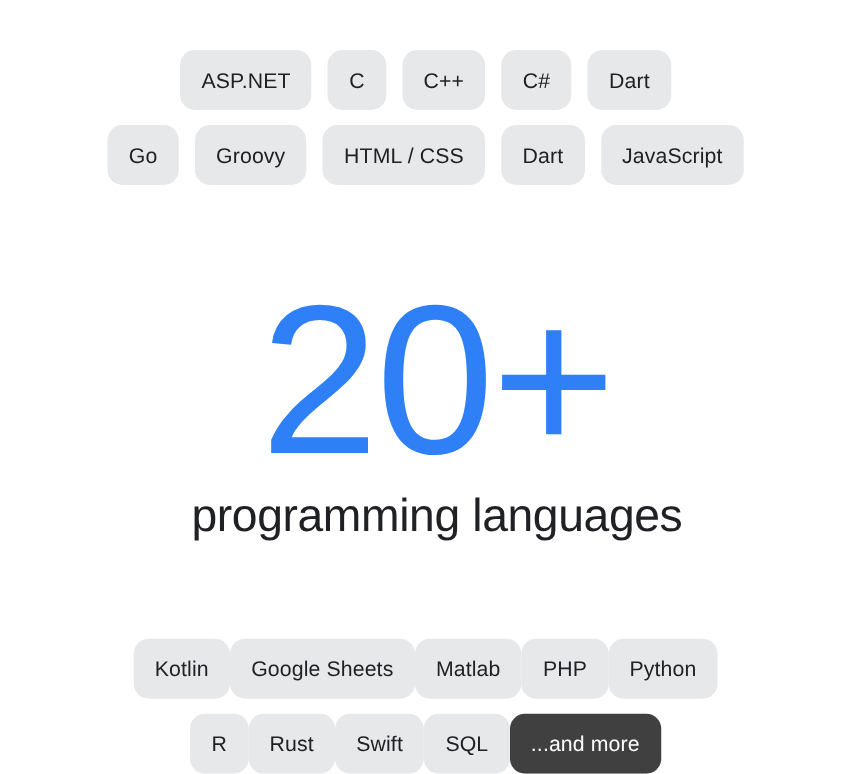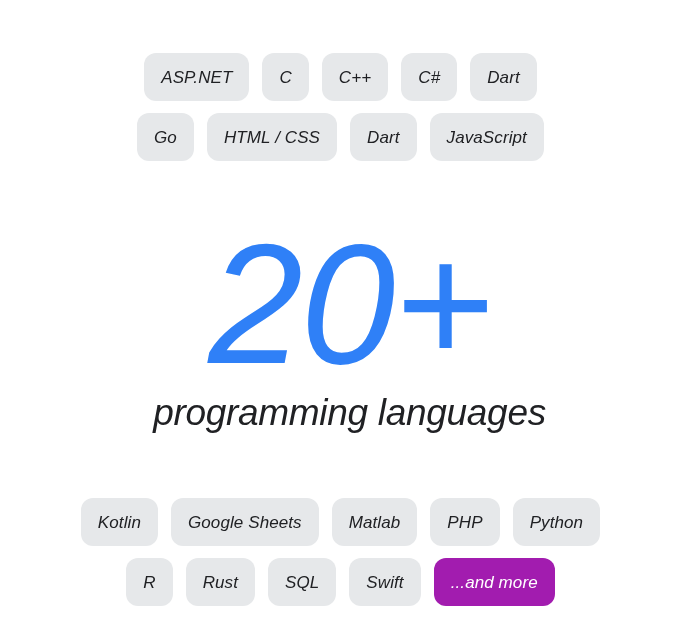--- a/index.html
+++ b/index.html
@@ -15,22 +15,21 @@
   }
 
   .hero {
     position: relative;
     width: 681px;
     height: 619px;
     display: flex;
     flex-direction: column;
     align-items: center;
     box-sizing: border-box;
-    padding: 13px;
-    font-style: italic;
+    padding: 0;
   }
 
   
   .chip-row {
     display: flex;
     flex-direction: row;
     justify-content: center;
     align-items: center;
     flex-wrap: nowrap;
     width: 681px;
@@ -48,21 +47,21 @@
     display: inline-flex;
     align-items: center;
     justify-content: center;
     height: 48px;
     padding: 0 17px;
     white-space: nowrap;
     user-select: none;
   }
 
   .chip.accent {
-    background: #a21caf;
+    background: #404040;
     color: #ffffff;
     text-align: right;
   }
 
   
   .top-block {
     margin-top: 40px;
     display: flex;
     flex-direction: column;
     align-items: center;
@@ -71,21 +70,21 @@
   .top-block .chip-row { gap: 13px; }
 
   
   .bottom-block {
     margin-top: 0;
     display: flex;
     flex-direction: column;
     align-items: center;
     gap: 12px;
   }
-  .bottom-block .chip-row { gap: 13px; }
+  .bottom-block .chip-row { }
 
   
   .center {
     flex: 1 1 auto;
     display: flex;
     flex-direction: column;
     align-items: center;
     justify-content: center;
     width: 100%;
     margin-left: 18px;
@@ -120,20 +119,21 @@
   <div class="top-block">
     <div class="chip-row">
         <div class="chip">ASP.NET</div>
         <div class="chip">C</div>
         <div class="chip">C++</div>
         <div class="chip">C#</div>
         <div class="chip">Dart</div>
       </div>
     <div class="chip-row">
         <div class="chip">Go</div>
+        <div class="chip">Groovy</div>
         <div class="chip">HTML / CSS</div>
         <div class="chip">Dart</div>
         <div class="chip">JavaScript</div>
       </div>
   </div>
 
   <div class="center">
     <div class="big-number">20+</div>
     <div class="subtitle">programming languages</div>
   </div>
@@ -142,19 +142,19 @@
     <div class="chip-row">
         <div class="chip">Kotlin</div>
         <div class="chip">Google Sheets</div>
         <div class="chip">Matlab</div>
         <div class="chip">PHP</div>
         <div class="chip">Python</div>
       </div>
     <div class="chip-row">
         <div class="chip">R</div>
         <div class="chip">Rust</div>
+        <div class="chip">Swift</div>
         <div class="chip">SQL</div>
-        <div class="chip">Swift</div>
         <div class="chip accent">...and more</div>
       </div>
   </div>
 
 </div>
 
 </body></html>

